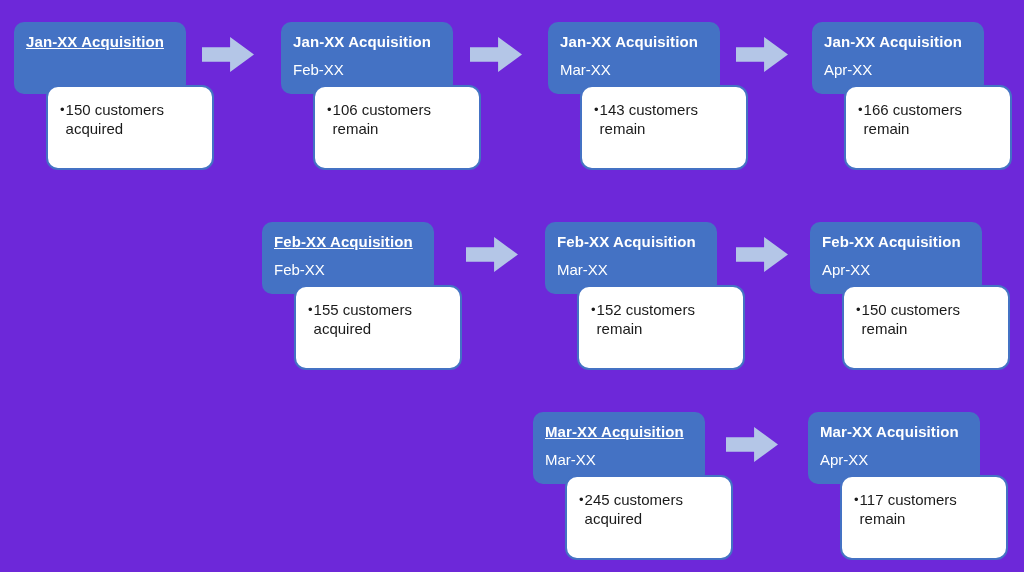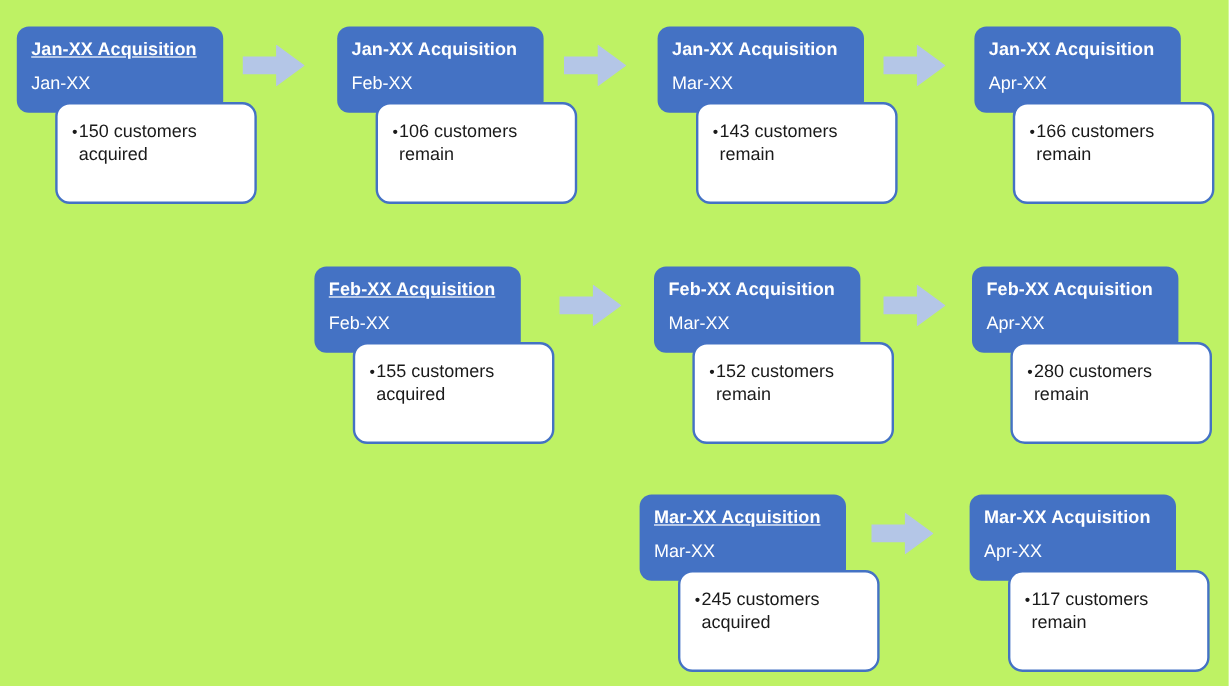--- a/index.html
+++ b/index.html
@@ -2,21 +2,21 @@
 <html><head>
 <meta charset="utf-8">
 <style>
   * { box-sizing: border-box; }
   html, body { margin: 0; padding: 0; background: #ffffff; }
   body { font-family: "Liberation Sans", sans-serif; }
   .canvas {
     position: relative;
     width: 1024px;
     height: 572px;
-    background: #bef264;
+    background: #6d28d9;
     overflow: hidden;
   }
   .cluster { position: absolute; width: 202px; height: 150px; }
   .blue-box {
     position: absolute;
     left: 0; top: 0;
     width: 172px; height: 72px;
     background: #4472C4;
     border-radius: 10px;
     color: #ffffff;
@@ -65,21 +65,20 @@
   }
 </style>
 </head>
 <body>
 
 <div class="canvas">
 
   <div class="cluster" style="left:14px;top:22px">
     <div class="blue-box">
       <div class="card-title underlined">Jan-XX Acquisition</div>
-      <div class="card-month">Jan-XX</div>
     </div>
     <div class="white-box">
       <div class="bullet-line">
         <span class="bullet">•</span>
         <span class="value-text">150 customers acquired</span>
       </div>
     </div>
   </div>
 
   <div class="arrow" style="left:202px;top:37px"></div>
@@ -158,21 +157,21 @@
   <div class="arrow" style="left:736px;top:237px"></div>
 
   <div class="cluster" style="left:810px;top:222px">
     <div class="blue-box">
       <div class="card-title">Feb-XX Acquisition</div>
       <div class="card-month">Apr-XX</div>
     </div>
     <div class="white-box">
       <div class="bullet-line">
         <span class="bullet">•</span>
-        <span class="value-text">280 customers remain</span>
+        <span class="value-text">150 customers remain</span>
       </div>
     </div>
   </div>
 
   <div class="cluster" style="left:533px;top:412px">
     <div class="blue-box">
       <div class="card-title underlined">Mar-XX Acquisition</div>
       <div class="card-month">Mar-XX</div>
     </div>
     <div class="white-box">

